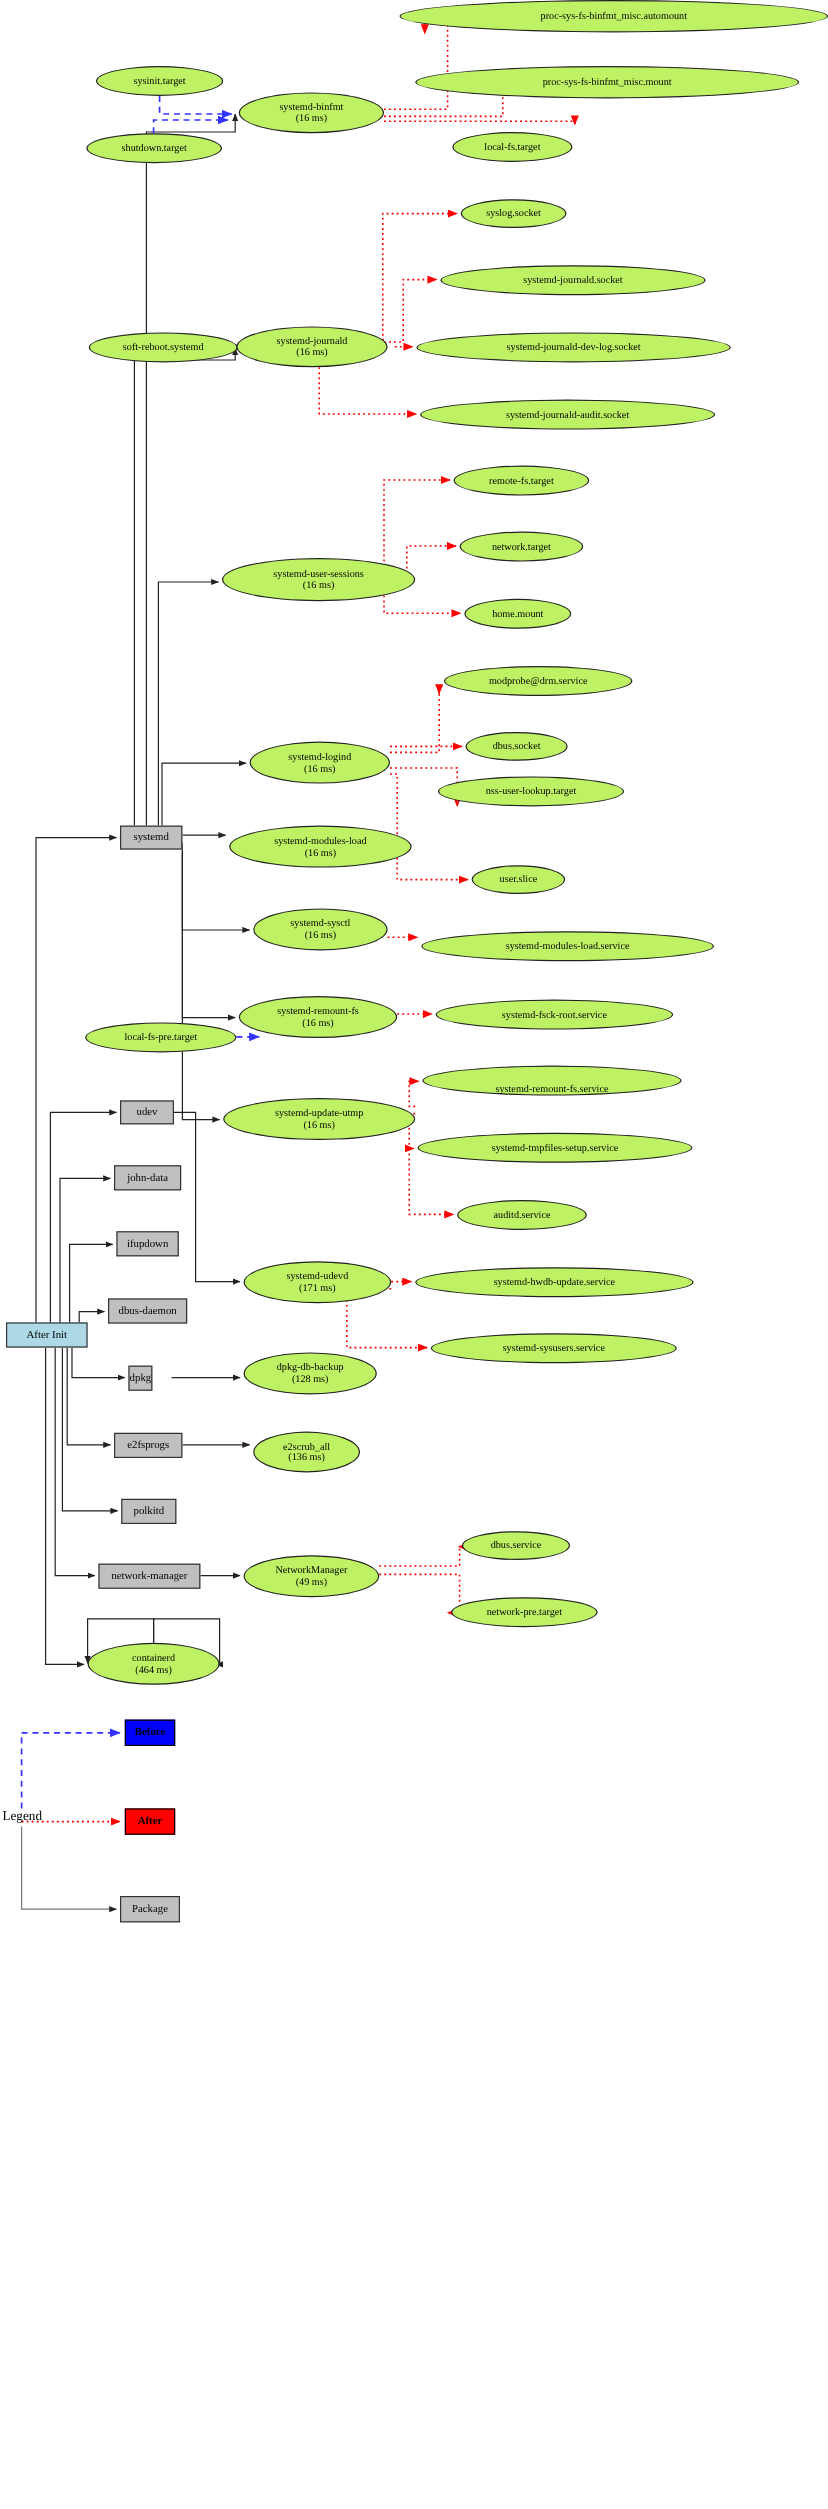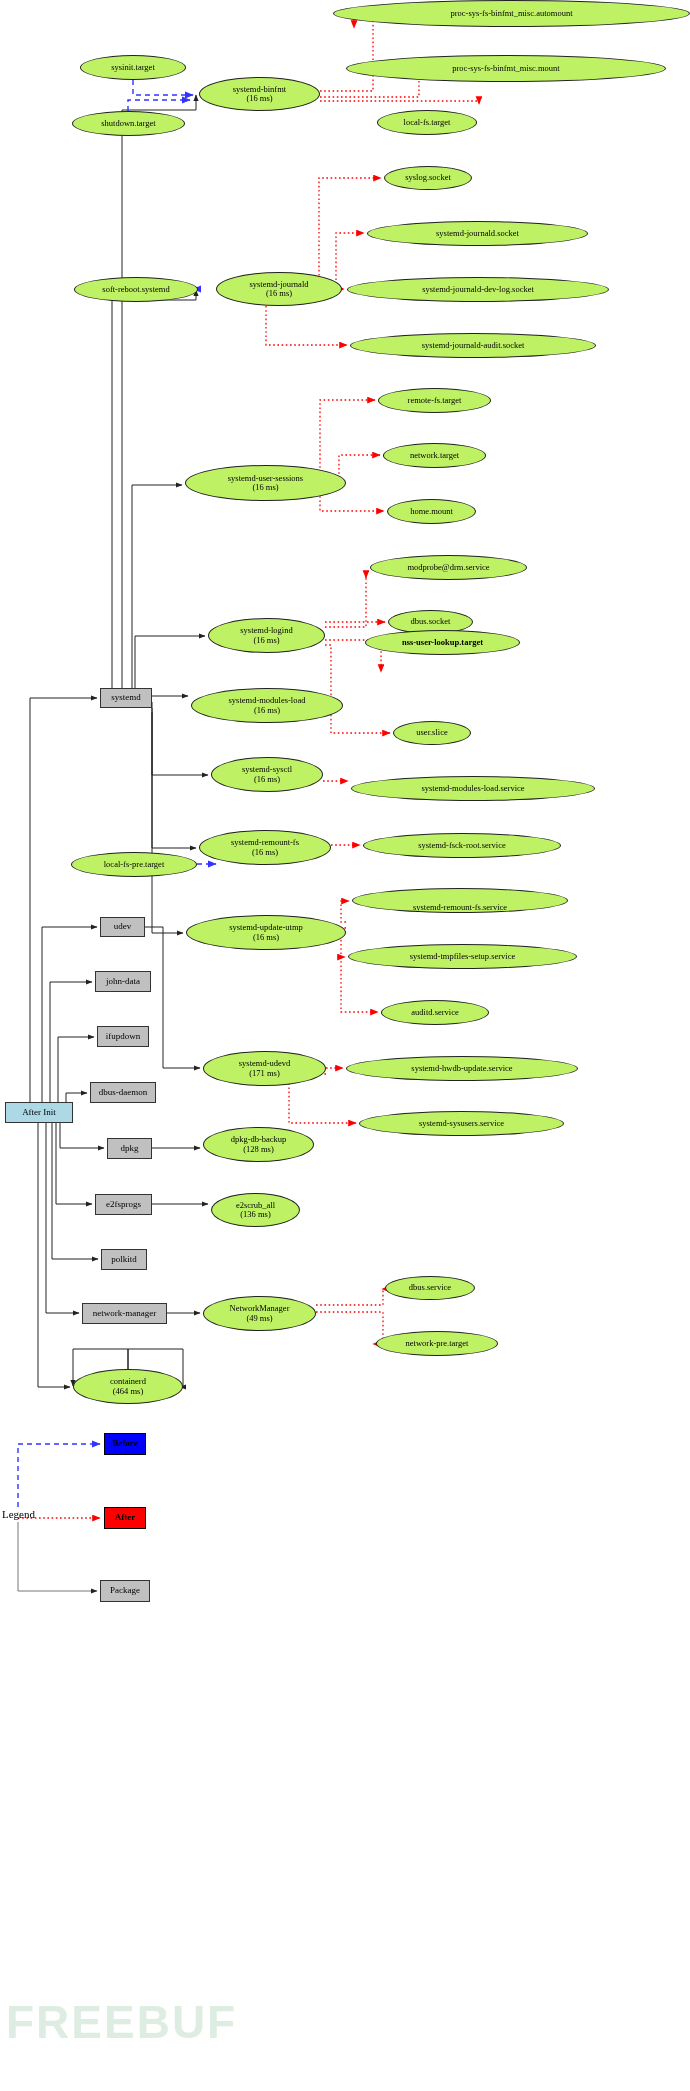--- a/index.html
+++ b/index.html
@@ -132,21 +132,21 @@
       </div>
       <div class="node ell" style="left: 384px; top: 166px; width: 88px; height: 24px;">
         <span class="lab">syslog.socket</span>
       </div>
       <div class="node ell" style="left: 367px; top: 221px; width: 221px; height: 25px;">
         <span class="lab">systemd-journald.socket</span>
       </div>
       <div class="node ell" style="left: 74px; top: 277px; width: 124px; height: 25px;">
         <span class="lab">soft-reboot.systemd</span>
       </div>
-      <div class="node ell" style="left: 216px; top: 272px; width: 126px; height: 34px;">
+      <div class="node ell" style="left: 197px; top: 272px; width: 126px; height: 34px;">
         <span class="lab">systemd-journald<br><span class="t2">(16 ms)</span></span>
       </div>
       <div class="node ell" style="left: 347px; top: 277px; width: 262px; height: 25px;">
         <span class="lab">systemd-journald-dev-log.socket</span>
       </div>
       <div class="node ell" style="left: 350px; top: 333px; width: 246px; height: 25px;">
         <span class="lab">systemd-journald-audit.socket</span>
       </div>
       <div class="node ell" style="left: 378px; top: 388px; width: 113px; height: 25px;">
         <span class="lab">remote-fs.target</span>
@@ -162,21 +162,21 @@
       </div>
       <div class="node ell" style="left: 370px; top: 555px; width: 157px; height: 25px;">
         <span class="lab">modprobe@drm.service</span>
       </div>
       <div class="node ell" style="left: 208px; top: 618px; width: 117px; height: 35px;">
         <span class="lab">systemd-logind<br><span class="t2">(16 ms)</span></span>
       </div>
       <div class="node ell" style="left: 388px; top: 610px; width: 85px; height: 24px;">
         <span class="lab">dbus.socket</span>
       </div>
-      <div class="node ell" style="left: 365px; top: 630px; width: 155px; height: 25px; font-weight: bold;">
+      <div class="node ell" style="left: 365px; top: 647px; width: 155px; height: 25px;">
         <span class="lab">nss-user-lookup.target</span>
       </div>
       <div class="node pkg" style="left: 100px; top: 688px; width: 52px; height: 20px;">
         <span class="lab">systemd</span>
       </div>
       <div class="node ell" style="left: 191px; top: 688px; width: 152px; height: 35px;">
         <span class="lab">systemd-modules-load<br><span class="t2">(16 ms)</span></span>
       </div>
       <div class="node ell" style="left: 393px; top: 721px; width: 78px; height: 24px;">
         <span class="lab">user.slice</span>
@@ -225,21 +225,21 @@
       </div>
       <div class="node pkg" style="left: 90px; top: 1082px; width: 66px; height: 21px;">
         <span class="lab">dbus-daemon</span>
       </div>
       <div class="node ell" style="left: 359px; top: 1111px; width: 205px; height: 25px;">
         <span class="lab">systemd-sysusers.service</span>
       </div>
       <div class="node sysinit" style="left: 5px; top: 1102px; width: 68px; height: 21px;">
         <span class="lab">After Init</span>
       </div>
-      <div class="node pkg" style="left: 107px; top: 1138px; width: 45px; height: 21px;">
+      <div class="node pkg" style="left: 107px; top: 1138px; width: 20px; height: 21px;">
         <span class="lab">dpkg</span>
       </div>
       <div class="node ell" style="left: 203px; top: 1127px; width: 111px; height: 35px;">
         <span class="lab">dpkg-db-backup<br><span class="t2">(128 ms)</span></span>
       </div>
       <div class="node pkg" style="left: 95px; top: 1194px; width: 57px; height: 21px;">
         <span class="lab">e2fsprogs</span>
       </div>
       <div class="node ell" style="left: 211px; top: 1193px; width: 89px; height: 34px;">
         <span class="lab">e2scrub_all<br><span class="t2">(136 ms)</span></span>
@@ -268,14 +268,13 @@
       <div class="node after-box" style="left: 104px; top: 1507px; width: 42px; height: 22px;">
         <span class="lab">After</span>
       </div>
       <div class="node pkg" style="left: 100px; top: 1580px; width: 50px; height: 22px;">
         <span class="lab">Package</span>
       </div>
     </div>
 
   <div class="legend-label" style="left:2px;top:1508px;">Legend</div>
 
-  <div class="watermark">FREEBUF</div>
 </div>
 
 </body></html>

